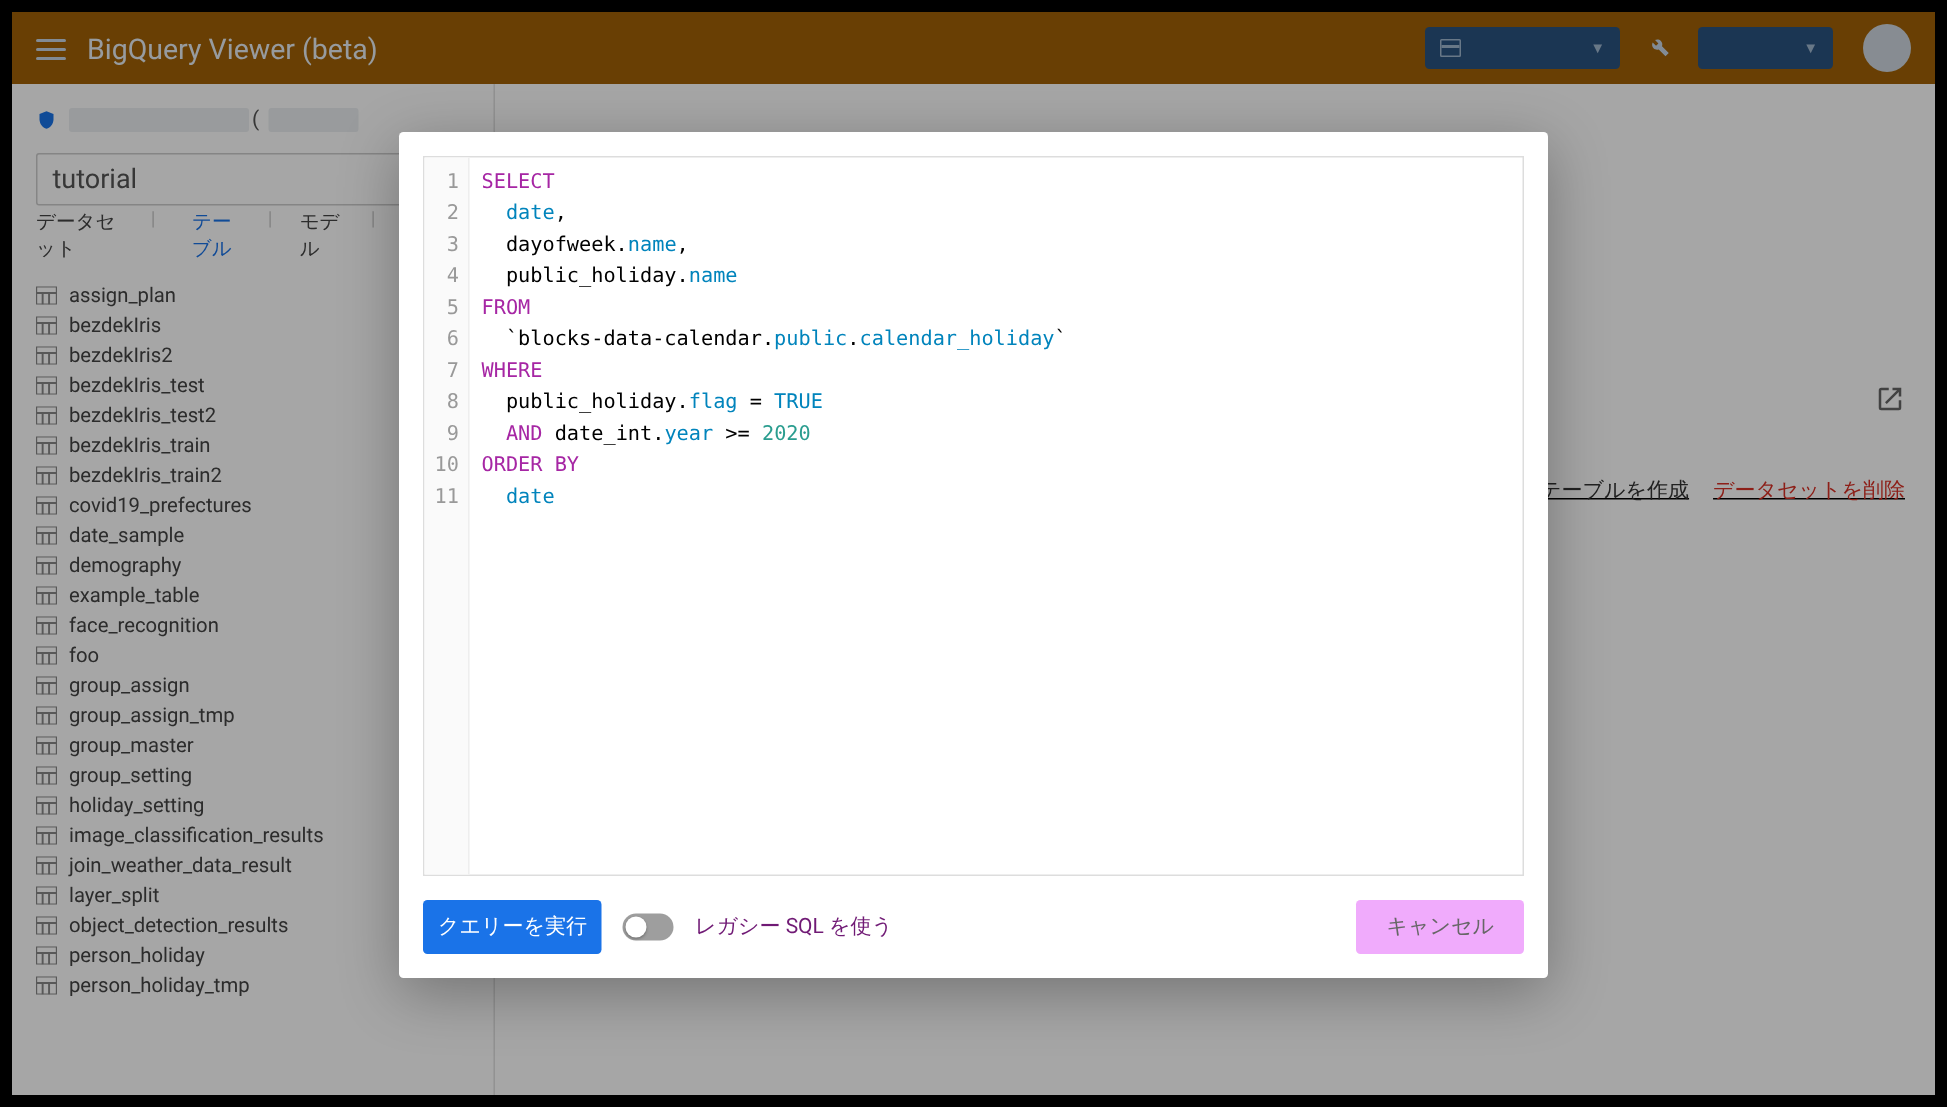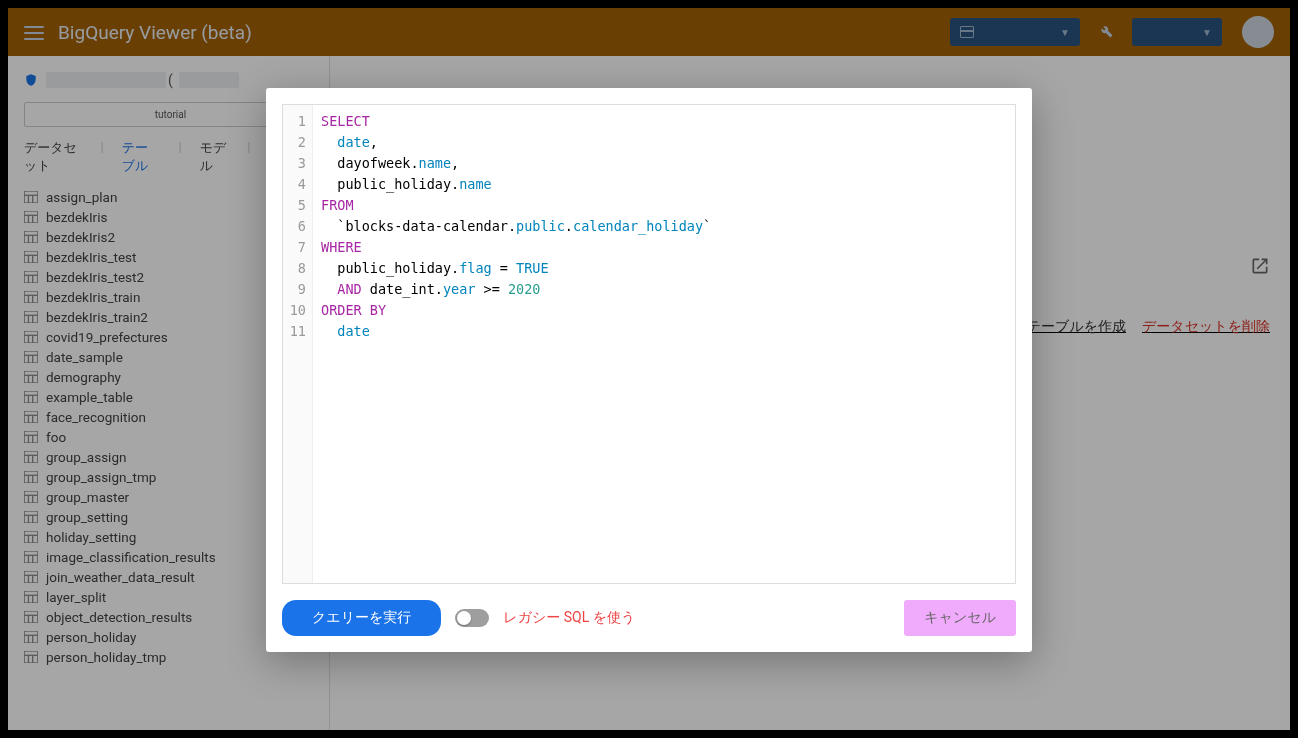--- a/index.html
+++ b/index.html
@@ -18,24 +18,24 @@
 .avatar { width: 32px; height: 32px; border-radius: 50%; background: #d0d8e0; margin-left: 12px; cursor: pointer; }
 
 .main { display: flex; height: calc(100% - 48px); }
 .left-pane { width: 322px; border-right: 1px solid #e0e0e0; padding: 16px 12px 0 16px; overflow: hidden; }
 .shield-row { display: flex; align-items: center; margin-bottom: 14px; }
 .shield { width: 14px; height: 16px; margin-right: 8px; }
 .redacted { background: #eceff1; height: 16px; border-radius: 2px; }
 .redacted.r1 { width: 120px; }
 .redacted.r2 { width: 60px; margin-left: 4px; }
 .paren { color: #555; font-size: 14px; margin: 0 2px; }
-.filter-box { border: 1px solid #ccc; border-radius: 2px; padding: 6px 10px; margin-bottom: 12px; font-size: 10px; color: #555; cursor: text; text-align: center; }
+.filter-box { border: 1px solid #ccc; border-radius: 2px; padding: 6px 10px; margin-bottom: 2px; font-size: 18px; color: #555; cursor: text; }
 .tabs { display: flex; gap: 18px; font-size: 13px; color: #444; margin-bottom: 12px; }
 .tabs span { cursor: pointer; }
-.tabs .active { color: #1a73e8; }
+.tabs .active { color: #1a73e8; text-align: center; }
 .tabs .divider { color: #ccc; cursor: default; }
 .table-list { font-size: 13.5px; color: #444; }
 .table-item { display: flex; align-items: center; padding: 2px 0; cursor: pointer; }
 .table-icon { width: 14px; height: 12px; margin-right: 8px; }
 .table-icon svg { display: block; }
 
 .right-pane { flex: 1; position: relative; padding: 16px; }
 .open-new { position: absolute; top: 200px; right: 20px; width: 20px; height: 20px; cursor: pointer; }
 .side-actions { position: absolute; top: 262px; right: 20px; display: flex; gap: 16px; font-size: 14px; text-decoration: underline; }
 .side-actions .create { color: #333; cursor: pointer; }
@@ -43,24 +43,24 @@
 
 .overlay { position: absolute; inset: 0; background: rgba(0,0,0,0.35); display: flex; justify-content: center; align-items: flex-start; padding-top: 80px; }
 .modal { width: 766px; background: #fff; border-radius: 3px; box-shadow: 0 10px 40px rgba(0,0,0,0.3); padding: 16px; }
 .editor { border: 1px solid #ddd; height: 480px; display: flex; font-family: Menlo, Consolas, monospace; font-size: 13.5px; line-height: 21px; }
 .gutter { width: 30px; background: #fafafa; border-right: 1px solid #eee; text-align: right; padding: 6px 6px 0 0; color: #999; }
 .code { flex: 1; padding: 6px 8px 0; white-space: pre; }
 .kw { color: #a626a4; }
 .field { color: #0184bc; }
 .num { color: #2a9d8f; }
 .footer { display: flex; align-items: center; margin-top: 16px; gap: 14px; }
-.run-btn { background: #1a73e8; color: #fff; border: none; border-radius: 14px; padding: 9px 30px; font-size: 14px; cursor: pointer; }
+.run-btn { background: #1a73e8; color: #fff; border: none; border-radius: 3px; padding: 9px 10px; font-size: 14px; cursor: pointer; }
 .toggle { width: 34px; height: 18px; background: #9e9e9e; border-radius: 9px; position: relative; cursor: pointer; }
 .toggle::after { content: ''; position: absolute; width: 14px; height: 14px; background: #fff; border-radius: 50%; top: 2px; left: 2px; box-shadow: 0 1px 2px rgba(0,0,0,0.3); }
-.toggle-label { font-size: 14px; color: #ef4444; }
+.toggle-label { font-size: 14px; color: #701a75; }
 .spacer { flex: 1; }
 .cancel-btn { background: #f0abfc; color: #666; border: none; border-radius: 3px; padding: 9px 20px; font-size: 14px; cursor: pointer; }
 </style>
 </head>
 <body>
 
 <div class="screen">
   <div class="topbar">
     <div class="menu-icon">
         <div></div>

